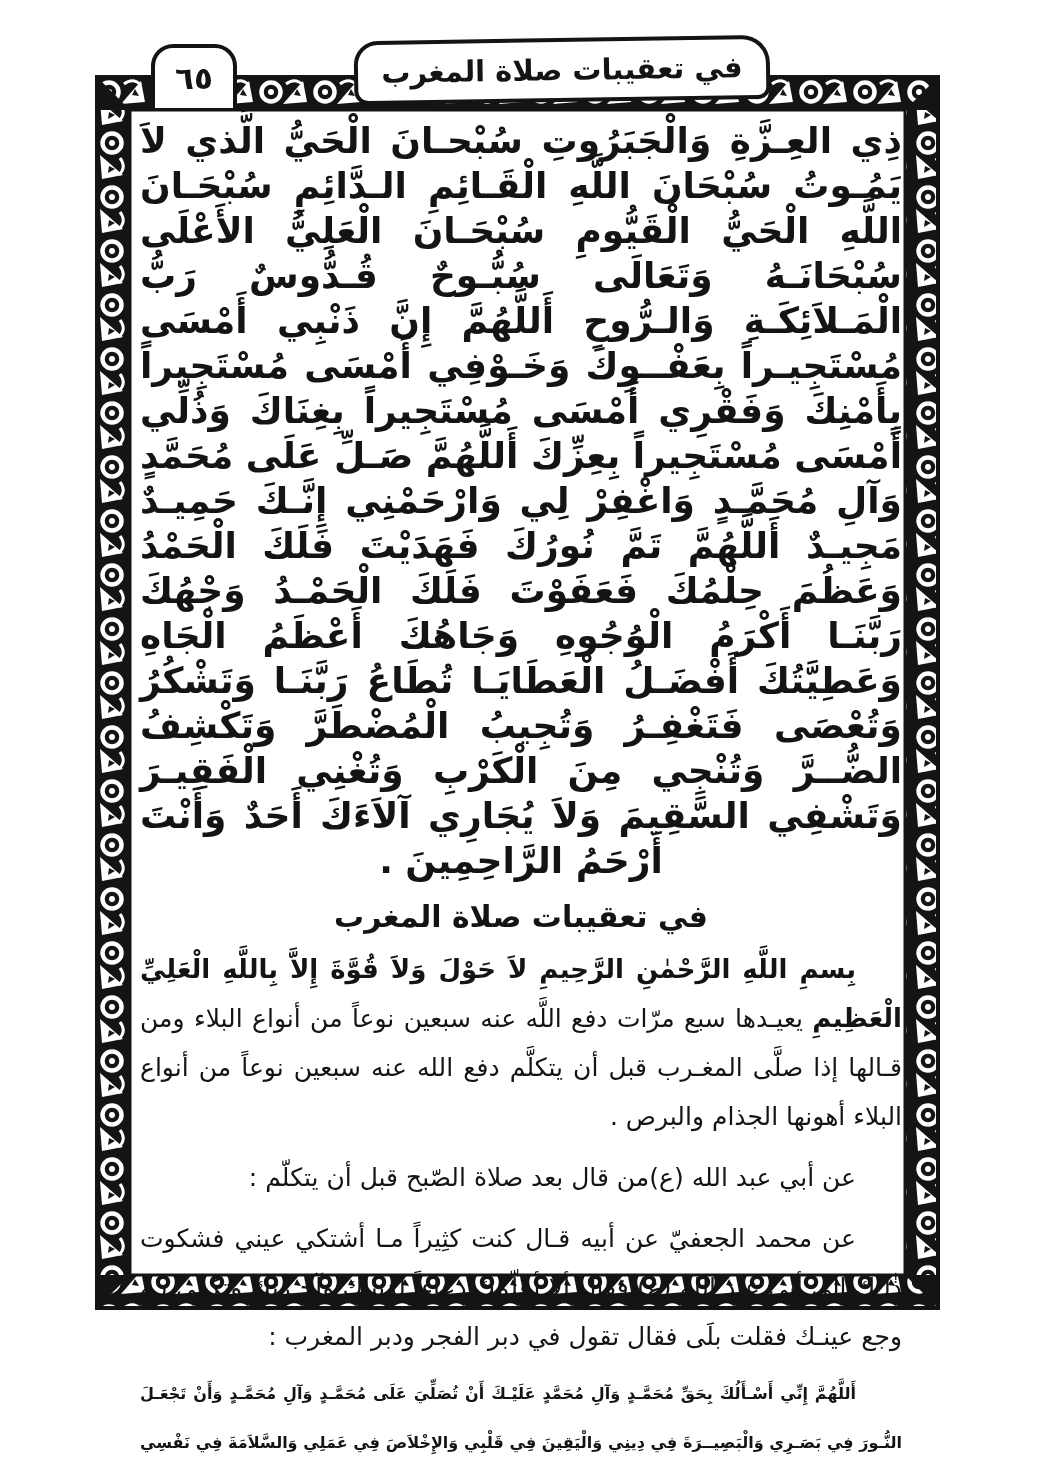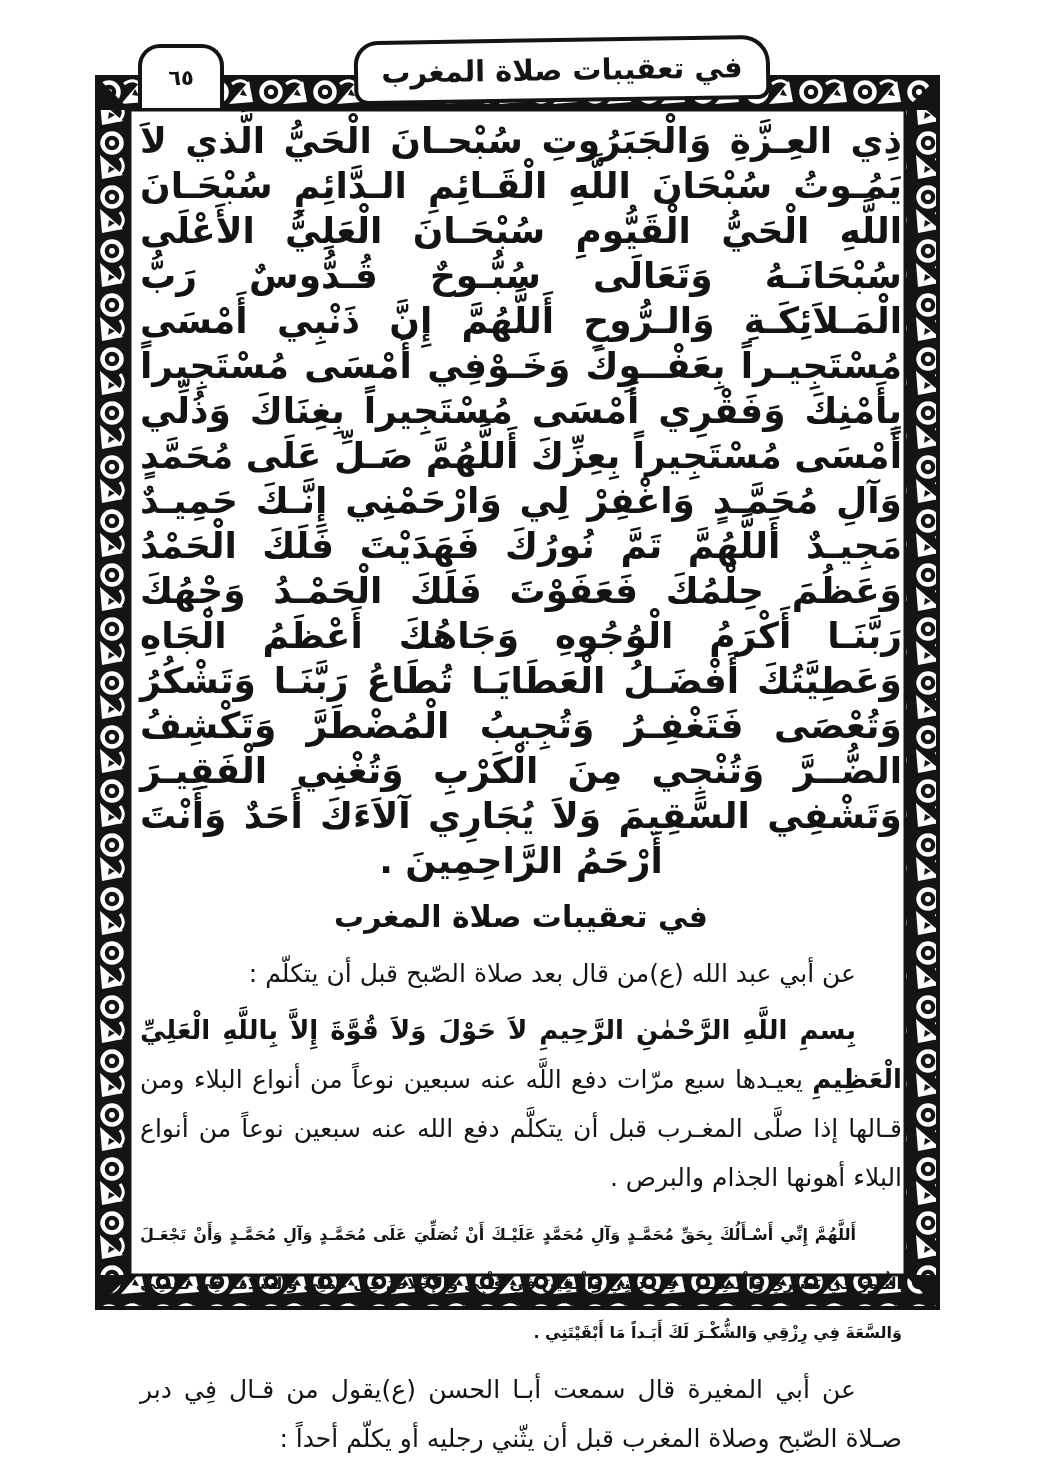--- a/index.html
+++ b/index.html
@@ -12,23 +12,23 @@
   }
   .page{position:absolute;inset:0;}
   .frame{position:absolute;left:95px;top:75px;z-index:1;}
   .tab{
     position:absolute;z-index:3;background:var(--paper,#fff);
     border:4px solid var(--ink,#141414);
     display:flex;align-items:center;justify-content:center;
     font-weight:bold;box-sizing:border-box;
   }
   .num-tab{
-    left:138px;top:44px;width:86px;height:64px;
+    left:151px;top:44px;width:86px;height:64px;
     border-bottom:none;border-radius:22px 22px 0 0;
-    font-size:21px;
+    font-size:31px;
   }
   .title-tab{
     left:354px;top:38px;width:416px;height:64px;
     border-radius:24px 28px 12px 14px;
     transform:rotate(-0.9deg);
     font-size:29px;letter-spacing:0;
   }
   .content{
     position:absolute;z-index:2;
     left:140px;top:118px;width:762px;
@@ -101,23 +101,24 @@
   <div class="tab title-tab">
     <span>في تعقيبات صلاة المغرب</span>
   </div>
 
   <div class="content">
 
     <p class="prayer center-last">ذِي العِـزَّةِ وَالْجَبَرُوتِ سُبْحـانَ الْحَيُّ الَّذي لاَ يَمُـوتُ سُبْحَانَ اللَّهِ الْقَـائِمِ الـدَّائِمِ سُبْحَـانَ اللَّهِ الْحَيُّ الْقَيُّومِ سُبْحَـانَ الْعَلِيُّ الأَعْلَى سُبْحَانَـهُ وَتَعَالَى سُبُّـوحٌ قُـدُّوسٌ رَبُّ الْمَـلاَئِكَـةِ وَالـرُّوحِ أَللَّهُمَّ إِنَّ ذَنْبِي أَمْسَى مُسْتَجِيـراً بِعَفْــوِكَ وَخَـوْفِي أَمْسَى مُسْتَجِيراً بِأَمْنِكَ وَفَقْرِي أَمْسَى مُسْتَجِيراً بِغِنَاكَ وَذُلِّي أَمْسَى مُسْتَجِيراً بِعِزِّكَ أَللَّهُمَّ صَـلِّ عَلَى مُحَمَّدٍ وَآلِ مُحَمَّـدٍ وَاغْفِرْ لِي وَارْحَمْنِي إِنَّـكَ حَمِيـدٌ مَجِيـدٌ أَللَّهُمَّ تَمَّ نُورُكَ فَهَدَيْتَ فَلَكَ الْحَمْدُ وَعَظُمَ حِلْمُكَ فَعَفَوْتَ فَلَكَ الْحَمْـدُ وَجْهُكَ رَبَّنَـا أَكْرَمُ الْوُجُوهِ وَجَاهُكَ أَعْظَمُ الْجَاهِ وَعَطِيَّتُكَ أَفْضَـلُ الْعَطَايَـا تُطَاعُ رَبَّنَـا وَتَشْكُرُ وَتُعْصَى فَتَغْفِـرُ وَتُجِيبُ الْمُضْطَرَّ وَتَكْشِفُ الضُّــرَّ وَتُنْجِي مِنَ الْكَرْبِ وَتُغْنِي الْفَقِيـرَ وَتَشْفِي السَّقِيمَ وَلاَ يُجَارِي آلاَءَكَ أَحَدٌ وَأَنْتَ أَرْحَمُ الرَّاحِمِينَ .</p>
 
     <h2 class="heading">في تعقيبات صلاة المغرب</h2>
 
+    <p class="narr indent mt-sm"><span class="bold-inline">بِسمِ اللَّهِ الرَّحْمٰنِ الرَّحِيمِ لاَ حَوْلَ وَلاَ قُوَّةَ إِلاَّ بِاللَّهِ الْعَلِيِّ الْعَظِيمِ</span><span> يعيـدها سبع مرّات دفع اللَّه عنه سبعين نوعاً من أنواع البلاء ومن قـالها إذا صلَّى المغـرب قبل أن يتكلَّم دفع الله عنه سبعين نوعاً من أنواع البلاء أهونها الجذام والبرص .</span></p>
+
     <p class="narr indent mt-md">عن أبي عبد الله (ع)من قال بعد صلاة الصّبح قبل أن يتكلّم :</p>
 
-    <p class="narr indent mt-sm"><span class="bold-inline">بِسمِ اللَّهِ الرَّحْمٰنِ الرَّحِيمِ لاَ حَوْلَ وَلاَ قُوَّةَ إِلاَّ بِاللَّهِ الْعَلِيِّ الْعَظِيمِ</span><span> يعيـدها سبع مرّات دفع اللَّه عنه سبعين نوعاً من أنواع البلاء ومن قـالها إذا صلَّى المغـرب قبل أن يتكلَّم دفع الله عنه سبعين نوعاً من أنواع البلاء أهونها الجذام والبرص .</span></p>
-
+    <p class="narr indent mt-md">عن محمد الجعفيّ عن أبيه قـال كنت كثِيراً مـا أشتكي عيني فشكوت ذٰلـك إلى أبي عبد الله (ع) فقال ألا أعلّمك دعاءاً لدنياك وآخـرتك وتكفى بـه وجع عينـك فقلت بلَى فقال تقول في دبر الفجر ودبر المغرب :</p>
 
     <p class="prayer dua indent start-last mt-sm">أَللَّهُمَّ إِنِّي أَسْـأَلُكَ بِحَقِّ مُحَمَّـدٍ وَآلِ مُحَمَّدٍ عَلَيْـكَ أَنْ تُصَلِّيَ عَلَى مُحَمَّـدٍ وَآلِ مُحَمَّـدٍ وَأَنْ تَجْعَـلَ النُّـورَ فِي بَصَـرِي وَالْبَصِيــرَةَ فِي دِينِي وَالْيَقِينَ فِي قَلْبِي وَالإِخْلاَصَ فِي عَمَلِي وَالسَّلاَمَةَ فِي نَفْسِي وَالسَّعَةَ فِي رِزْقِي وَالشُّكْـرَ لَكَ أَبَـداً مَا أَبْقَيْتَنِي .</p>
 
     <p class="narr indent center-last mt-sm">عن أبي المغيرة قال سمعت أبـا الحسن (ع)يقول من قـال فِي دبر صـلاة الصّبح وصلاة المغرب قبل أن يثّني رجليه أو يكلّم أحداً :</p>
 
   </div>
 </div>
 
 </body></html>

